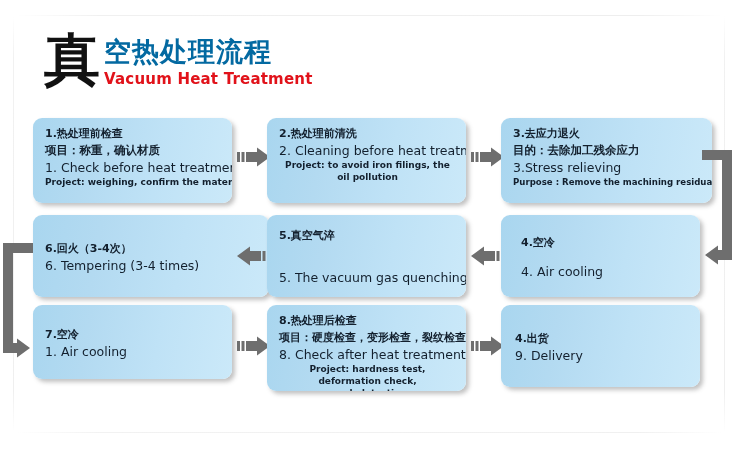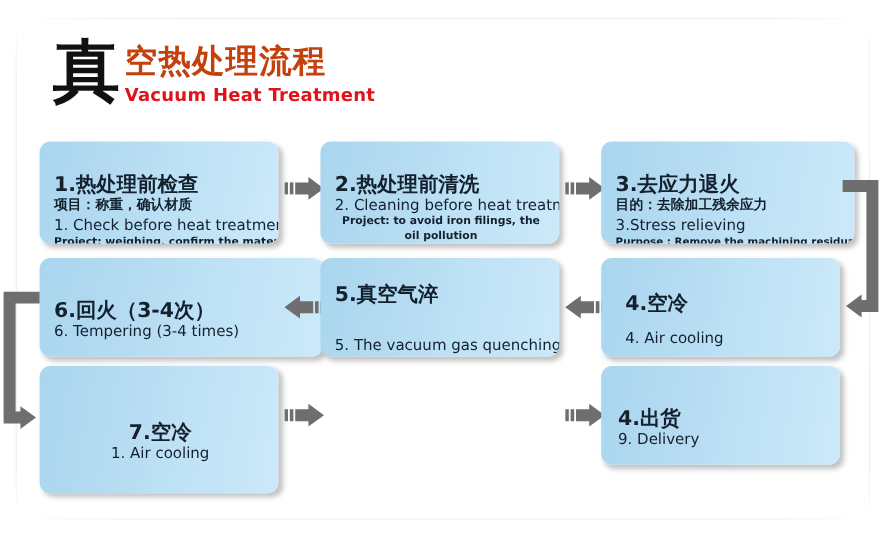--- a/index.html
+++ b/index.html
@@ -22,35 +22,35 @@
     background:linear-gradient(to bottom,#ffffff,#f1f1f1 10%,#efefef 90%,#ffffff);}
 
   
   #title{position:absolute;left:44px;top:30px;display:flex;align-items:flex-start;}
   .big-char{
     font-size:56px;line-height:56px;font-weight:700;color:#111111;
     font-family:"DejaVu Sans","Liberation Sans",sans-serif;
     letter-spacing:0;margin-right:4px;margin-top:2px;
   }
   .title-stack{display:flex;flex-direction:column;padding-top:6px;}
-  .title-cn{font-size:27px;line-height:31px;font-weight:700;color:#c2410c;letter-spacing:1px;}
+  .title-cn{font-size:27px;line-height:31px;font-weight:700;color:#0369a1;letter-spacing:1px;}
   .title-en{font-size:15px;line-height:22px;font-weight:700;color:#e1121a;letter-spacing:0.2px;margin-top:1px;}
 
   
   .box{
     position:absolute;
     box-sizing:border-box;
     border-radius:9px;
     background:linear-gradient(100deg,#a9d6ef 0%,#b3daf1 28%,#bfe2f6 62%,#cbe9f9 100%);
     box-shadow:3px 3px 4px rgba(120,120,120,0.45);
     padding:8px 10px 6px 12px;
     overflow:hidden;
   }
   .ln{color:#13202e;white-space:nowrap;}
-  .cn1{font-size:17px;line-height:16px;font-weight:600;margin-top:20px;}
+  .cn1{font-size:11px;line-height:16px;font-weight:600;}
   .cn2{font-size:11.5px;line-height:17px;font-weight:600;}
   .en1{font-size:12.5px;line-height:17px;font-weight:500;}
   .en2{font-size:9px;line-height:12px;font-weight:600;}
   .en2.center{text-align:center;white-space:normal;}
   .box.vmid{display:flex;flex-direction:column;justify-content:center;}
 
   
   .harrow{position:absolute;width:34px;height:20px;}
   .harrow svg{display:block;}
 
@@ -148,33 +148,40 @@
     <div class="ln cn1" style="padding-left:8px;">4.空冷</div>
     <div class="ln en1" style="padding-left:8px;">4. Air cooling</div>
   </div>
 
   <div class="bracket" style="left:1px;top:243px;">
     <svg width="38" height="118" viewBox="0 0 38 118">
       <path d="M32 0 L32 10 L12 10 L12 100 L16 100 L16 95.5 L29 105 L16 114.5 L16 110 L2 110 L2 0 Z" fill="#6e6e6e"></path>
     </svg>
   </div>
 
-  <div class="box vmid" style="left:33px;top:305px;width:199px;height:106px;align-items:center;">
+  <div class="box vmid" style="left:33px;top:305px;width:199px;height:74px;">
     <div class="ln cn1">7.空冷</div>
     <div class="ln en1">1. Air cooling</div>
   </div>
 
   <div class="harrow" style="left:237px;top:336px;">
     <svg width="34" height="20" viewBox="0 0 34 20">
       <rect x="0" y="5" width="3" height="10" fill="#6e6e6e"></rect>
       <rect x="4.5" y="5" width="3" height="10" fill="#6e6e6e"></rect>
       <path d="M9 5 L20 5 L20 0.5 L33 10 L20 19.5 L20 15 L9 15 Z" fill="#6e6e6e"></path>
     </svg>
   </div>
 
+  <div class="box" style="left:267px;top:305px;width:199px;height:86px;">
+    <div class="ln cn1">8.热处理后检查</div>
+    <div class="ln cn2" style="font-size:11px;">项目：硬度检查，变形检查，裂纹检查</div>
+    <div class="ln en1">8. Check after heat treatment</div>
+    <div class="ln en2 center">Project: hardness test, deformation check,</div>
+    <div class="ln en2 center">crack detection</div>
+  </div>
 
   <div class="harrow" style="left:471px;top:336px;">
     <svg width="34" height="20" viewBox="0 0 34 20">
       <rect x="0" y="5" width="3" height="10" fill="#6e6e6e"></rect>
       <rect x="4.5" y="5" width="3" height="10" fill="#6e6e6e"></rect>
       <path d="M9 5 L20 5 L20 0.5 L33 10 L20 19.5 L20 15 L9 15 Z" fill="#6e6e6e"></path>
     </svg>
   </div>
 
   <div class="box vmid" style="left:501px;top:305px;width:199px;height:82px;">

